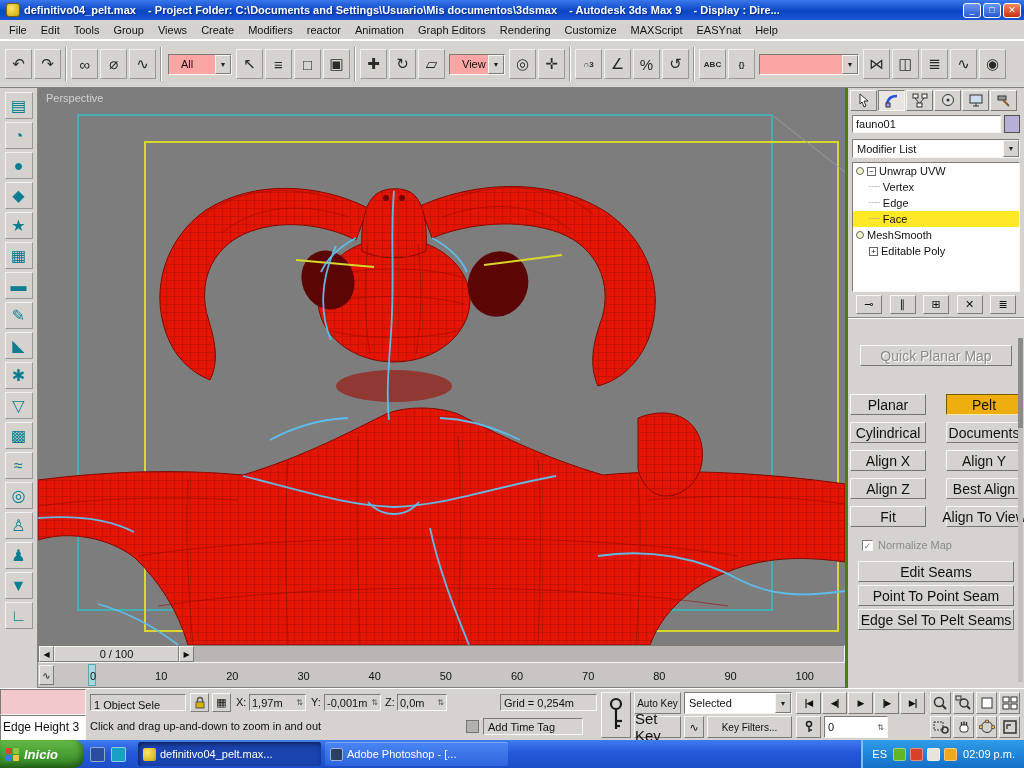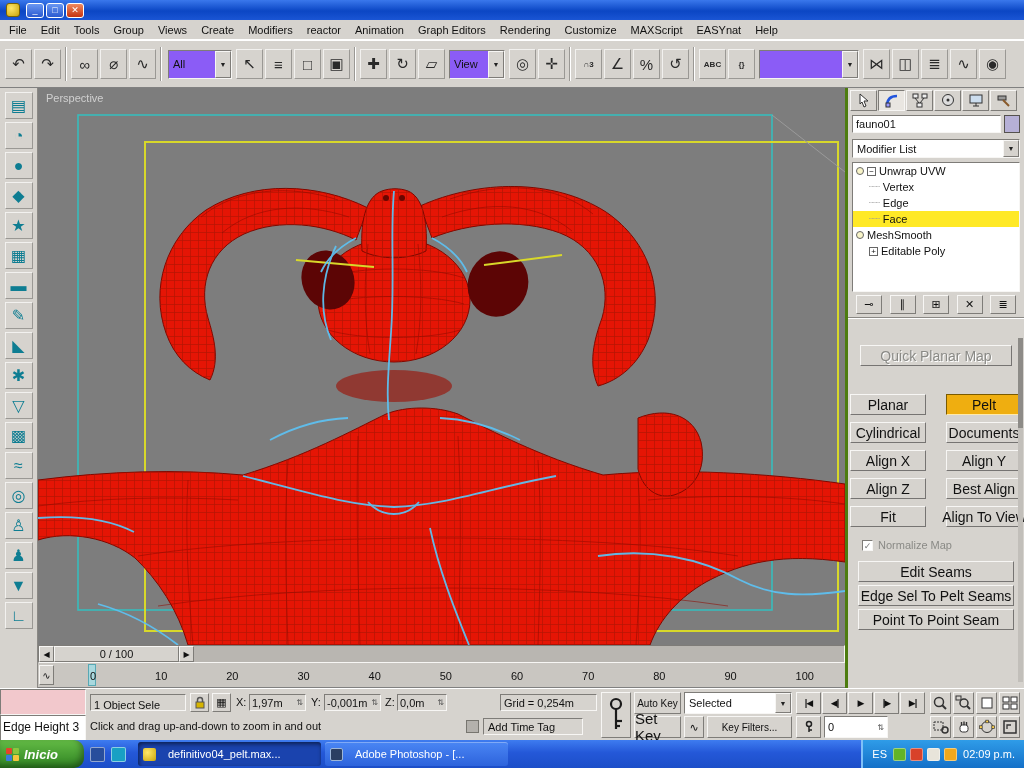--- a/index.html
+++ b/index.html
@@ -26,22 +26,22 @@
     background:#d6d3ce;border-bottom:1px solid #fff;padding-left:2px;}
   .menu-item{padding:2px 7px;white-space:nowrap;}
   
   #toolbar{position:absolute;left:0;top:40px;width:1024px;height:48px;display:flex;align-items:center;
     border-top:1px solid #fff;border-bottom:1px solid #808080;padding-left:4px;background:#d6d3ce;}
   .tb-btn{width:27px;height:30px;margin:0 1px;font-size:15px;color:#2a2a2a;
     border:1px solid;border-color:#f2f1ef #9a9894 #9a9894 #f2f1ef;background:#d6d3ce;
     display:flex;align-items:center;justify-content:center;}
   .tb-btn.small{font-size:8px;font-weight:bold;}
   .tb-sep{width:2px;height:34px;border-left:1px solid #9a9894;border-right:1px solid #fff;margin:0 3px;}
-  .tb-dd{height:29px;background:#8b5cf6;border:1px solid;border-color:#7e7c78 #f7f6f4 #f7f6f4 #7e7c78;
-    display:flex;align-items:center;font-size:11px;padding-left:4px;margin:0 3px;}
+  .tb-dd{height:21px;background:#fca5a5;border:1px solid;border-color:#7e7c78 #f7f6f4 #f7f6f4 #7e7c78;
+    display:flex;align-items:center;font-size:11px;padding-left:12px;margin:0 3px;}
   .dd-btn{width:16px;height:100%;margin-left:auto;background:#d6d3ce;border:1px solid;
     border-color:#f7f6f4 #7e7c78 #7e7c78 #f7f6f4;font-size:7px;display:flex;align-items:center;justify-content:center;color:#222;}
   
   #lefttoolbar{position:absolute;left:0;top:88px;width:38px;height:600px;background:#d6d3ce;
     border-right:1px solid #8a8884;display:flex;flex-direction:column;align-items:center;padding-top:4px;gap:3px;}
   .lt-btn{width:28px;height:27px;display:flex;align-items:center;justify-content:center;font-size:16px;
     color:#0e7d92;border:1px solid;border-color:#f2f1ef #9a9894 #9a9894 #f2f1ef;background:#d6d3ce;flex:0 0 auto;}
   
   #viewport{position:absolute;left:38px;top:88px;width:807px;height:557px;background:#7d7d7d;overflow:hidden;}
   #vp-label{position:absolute;left:8px;top:4px;color:#d0d0d0;font-size:11px;}
@@ -133,38 +133,39 @@
   
   #taskbar{position:absolute;left:0;top:740px;width:1024px;height:28px;display:flex;align-items:center;
     background:linear-gradient(#3e7cf0,#2458d8 45%,#1c4ec8);color:#fff;}
   #start-btn{width:84px;height:28px;border-radius:0 10px 10px 0;flex:0 0 auto;
     background:linear-gradient(#63bb45,#2f8322);display:flex;align-items:center;padding-left:6px;gap:5px;
     font-style:italic;font-weight:bold;font-size:13px;box-shadow:inset -3px -3px 6px rgba(0,0,0,.35);}
   #start-flag{display:grid;grid-template-columns:6px 6px;grid-template-rows:6px 6px;gap:1px;}
   #start-flag span{display:block;border-radius:1px;}
   .ql{width:15px;height:15px;margin-left:6px;border:1px solid rgba(255,255,255,.5);border-radius:2px;flex:0 0 auto;}
   #tasks{display:flex;align-items:center;margin-left:8px;flex:1;overflow:hidden;}
-  .task{width:183px;height:22px;margin-left:4px;border-radius:3px;display:flex;align-items:center;gap:12px;
+  .task{width:183px;height:22px;margin-left:4px;border-radius:3px;display:flex;align-items:center;gap:4px;
     padding:12px 5px;font-size:11px;flex:0 0 auto;overflow:hidden;white-space:nowrap;
     background:linear-gradient(#4a86f4,#2d63dc);box-shadow:inset 0 1px 0 rgba(255,255,255,.3);}
   .task.active{background:#1a43ae;box-shadow:inset 1px 2px 4px rgba(0,0,0,.55);}
   .task-icon{width:13px;height:13px;border-radius:2px;flex:0 0 auto;}
   .icon-max{background:radial-gradient(circle at 35% 35%,#ffe76a,#caa50a);}
   .icon-ps{background:#2b3f63;border:1px solid #9db6d8;}
   #tray{height:28px;margin-left:auto;background:linear-gradient(#2f9ce8,#1470c8);
     border-left:2px solid #7fc0f8;display:flex;align-items:center;gap:6px;padding:0 9px;flex:0 0 auto;}
   .tray-ic{width:13px;height:13px;border-radius:2px;flex:0 0 auto;border:1px solid rgba(255,255,255,.4);}
 </style>
 </head>
 <body>
 
 <div id="app">
 
   <div id="titlebar">
     <div id="app-icon"></div>
+    <div id="title-text">definitivo04_pelt.max    - Project Folder: C:\Documents and Settings\Usuario\Mis documentos\3dsmax    - Autodesk 3ds Max 9    - Display : Dire...</div>
     <div class="cap-btn">_</div>
     <div class="cap-btn">□</div>
     <div class="cap-btn close">✕</div>
   </div>
 
   <div id="menubar">
       <div class="menu-item">File</div>
       <div class="menu-item">Edit</div>
       <div class="menu-item">Tools</div>
       <div class="menu-item">Group</div>
@@ -451,22 +452,22 @@
             <div class="cp-btn">Fit</div>
             <div class="cp-btn">Align To View</div>
           </div>
         </div>
       <div class="cb-row">
         <span class="cb">✓</span>
         <span>Normalize Map</span>
       </div>
       <div id="seam-list">
           <div class="cp-btn">Edit Seams</div>
+          <div class="cp-btn">Point To Point Seam</div>
           <div class="cp-btn">Edge Sel To Pelt Seams</div>
-          <div class="cp-btn">Point To Point Seam</div>
         </div>
     </div>
     <div id="panel-scroll">
         <div class="thumb"></div>
       </div>
   </div>
 
   <div id="statusbar">
     <div id="sb-pink"></div>
     <div id="sb-listen">Edge Height 3</div>

